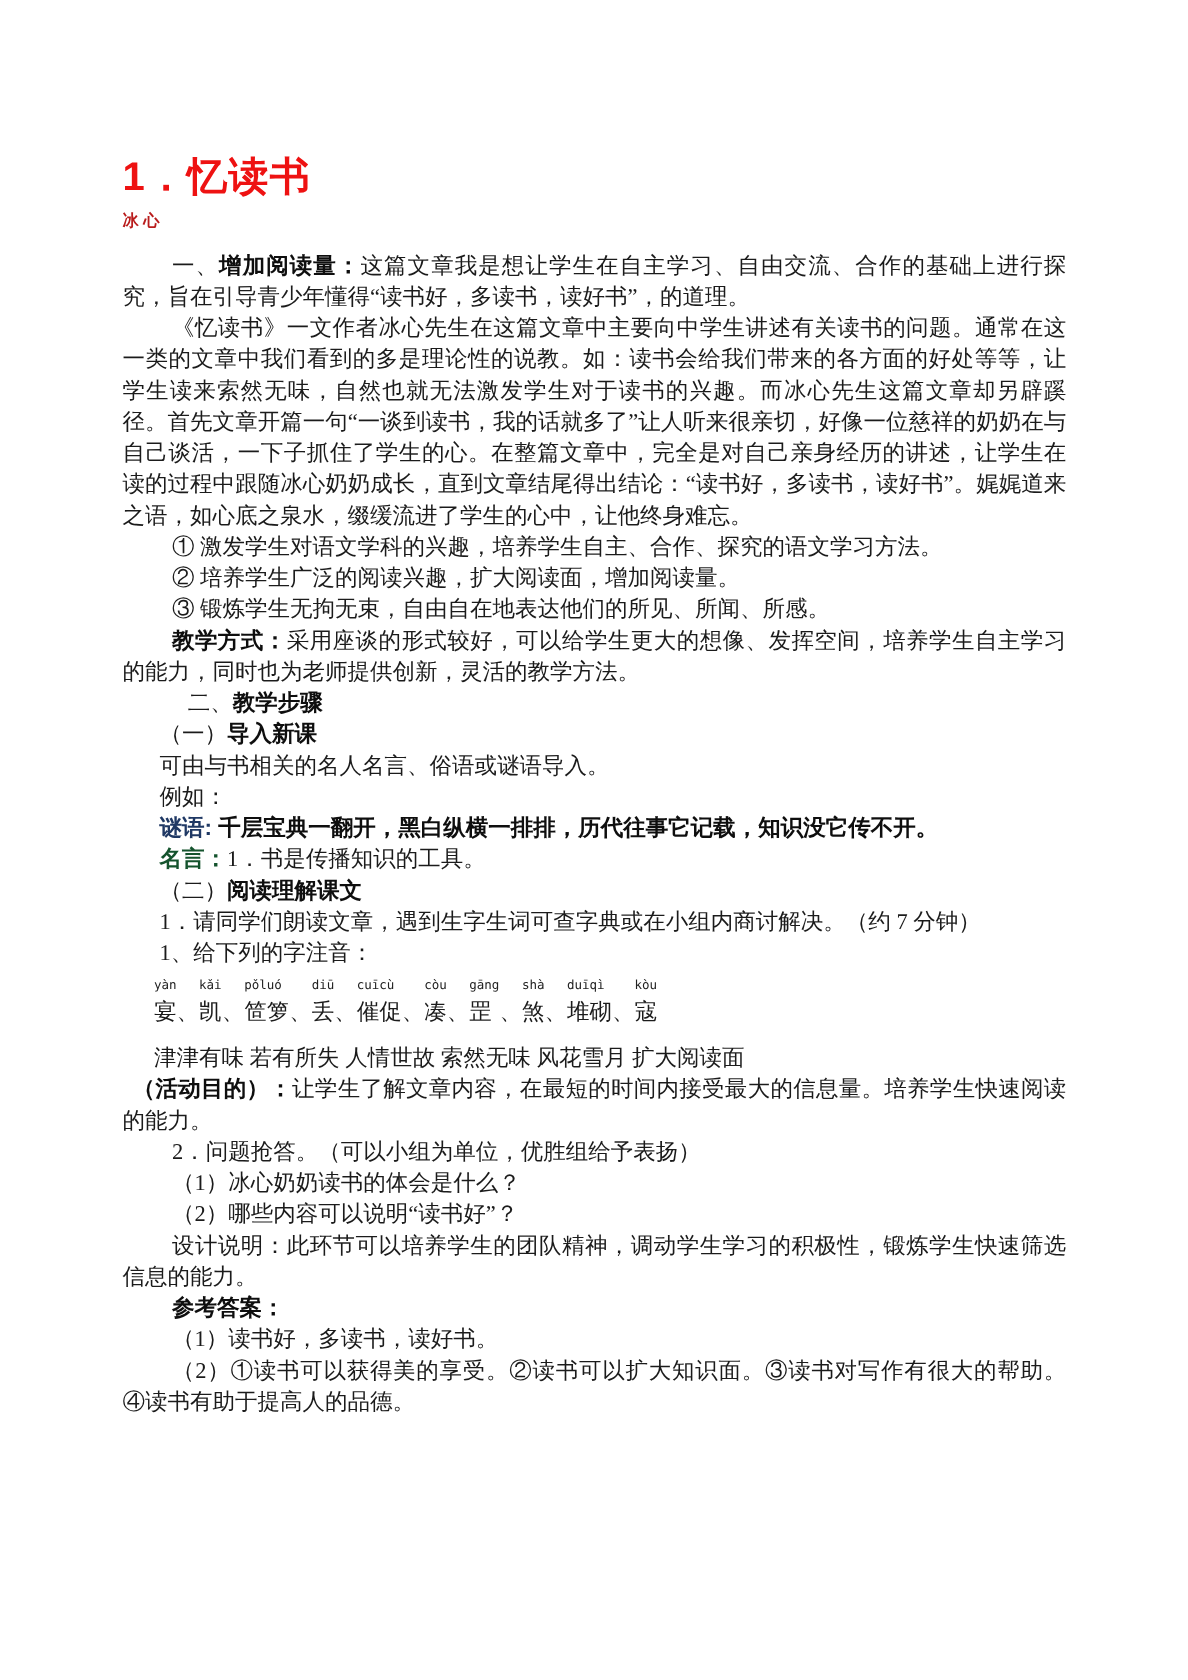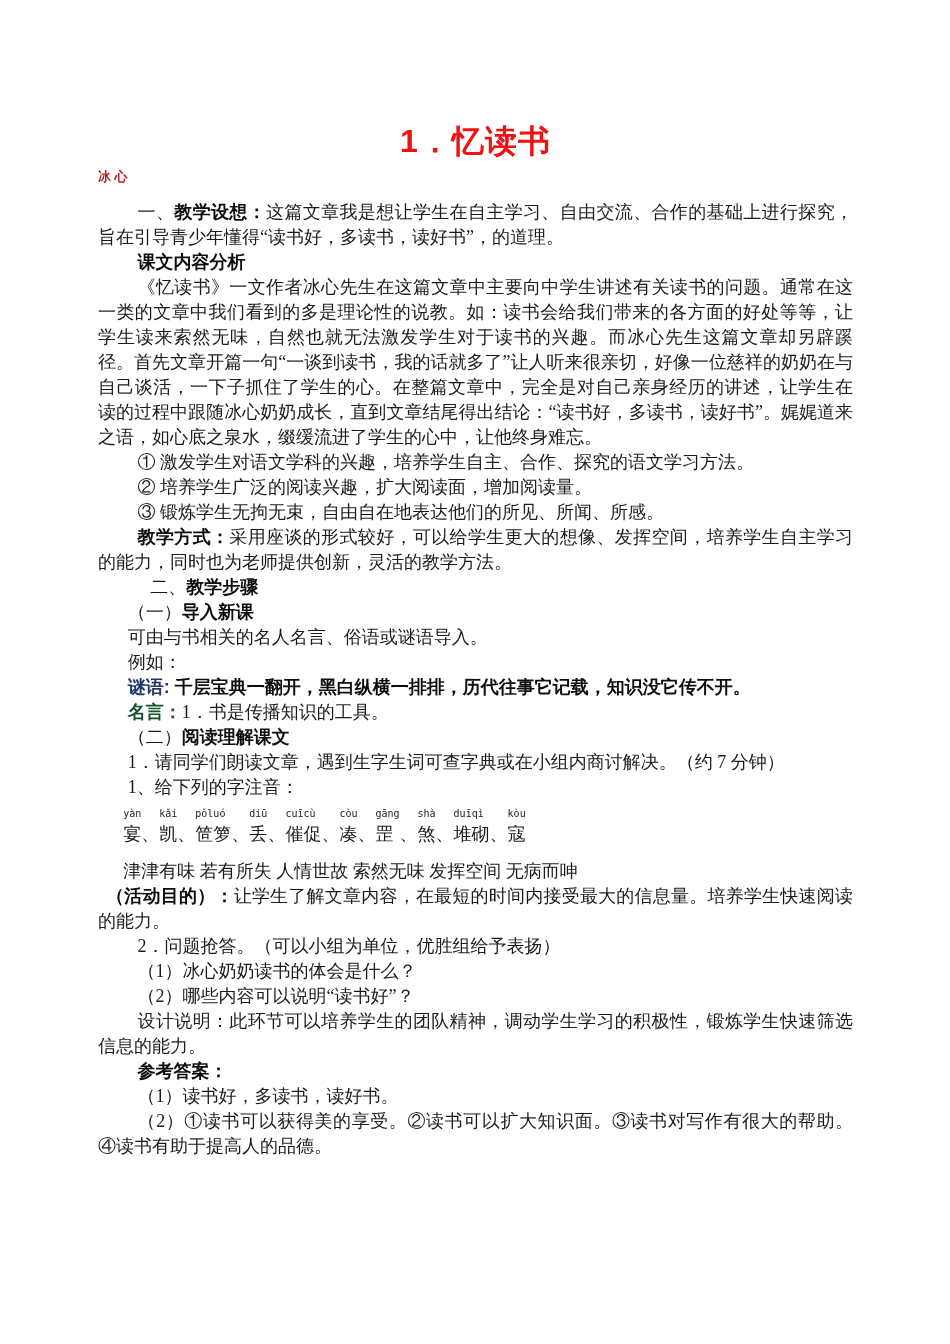--- a/index.html
+++ b/index.html
@@ -10,21 +10,21 @@
     background:#ffffff;
     box-sizing:border-box;
     padding:120px 97px 0 98px;
     font-family:"Liberation Serif","DejaVu Serif",serif;
     font-size:18px;
     color:#1b1b1b;
     overflow:hidden;
   }
   .doc-title{
     margin:0 0 2px 0;
-    text-align:center;
+    text-align:left;
     font-family:"Liberation Sans","DejaVu Sans",sans-serif;
     font-weight:bold;
     font-size:32px;
     line-height:42px;
     letter-spacing:1px;
   }
   .doc-author{
     font-family:"Liberation Sans","DejaVu Sans",sans-serif;
     font-weight:bold;
     font-size:13px;
@@ -77,38 +77,37 @@
   }
   .zsep{font-size:18px;line-height:22px;}
 </style>
 </head>
 <body>
 
 <div class="page">
   <h1 class="doc-title" style="color: rgb(238, 18, 18);">1．忆读书</h1>
   <div class="doc-author">冰 心</div>
   <div class="doc-body">
-      <p class="ind2"><span>一、</span><span class="b">教学设想：</span><span>这篇文章我是想让学生在自主学习、自由交流、合作的基础上进行探究，旨在引导青少年懂得“读书好，多读书，读好书”，的道理。</span></p>
-      <p class="ind2"><span class="b">课文内容分析</span></p>
+      <p class="ind2"><span>一、</span><span class="b">增加阅读量：</span><span>这篇文章我是想让学生在自主学习、自由交流、合作的基础上进行探究，旨在引导青少年懂得“读书好，多读书，读好书”，的道理。</span></p>
       <p class="ind2"><span>《忆读书》一文作者冰心先生在这篇文章中主要向中学生讲述有关读书的问题。通常在这一类的文章中我们看到的多是理论性的说教。如：读书会给我们带来的各方面的好处等等，让学生读来索然无味，自然也就无法激发学生对于读书的兴趣。而冰心先生这篇文章却另辟蹊径。首先文章开篇一句“一谈到读书，我的话就多了”让人听来很亲切，好像一位慈祥的奶奶在与自己谈活，一下子抓住了学生的心。在整篇文章中，完全是对自己亲身经历的讲述，让学生在读的过程中跟随冰心奶奶成长，直到文章结尾得出结论：“读书好，多读书，读好书”。娓娓道来之语，如心底之泉水，缀缓流进了学生的心中，让他终身难忘。</span></p>
       <p class="ind2"><span>① 激发学生对语文学科的兴趣，培养学生自主、合作、探究的语文学习方法。</span></p>
       <p class="ind2"><span>② 培养学生广泛的阅读兴趣，扩大阅读面，增加阅读量。</span></p>
       <p class="ind2"><span>③ 锻炼学生无拘无束，自由自在地表达他们的所见、所闻、所感。</span></p>
       <p class="ind2"><span class="b">教学方式：</span><span>采用座谈的形式较好，可以给学生更大的想像、发挥空间，培养学生自主学习的能力，同时也为老师提供创新，灵活的教学方法。</span></p>
       <p class="ind25"><span>二、</span><span class="b">教学步骤</span></p>
       <p class="ind17"><span>（一）</span><span class="b">导入新课</span></p>
       <p class="ind17"><span>可由与书相关的名人名言、俗语或谜语导入。</span></p>
       <p class="ind17"><span>例如：</span></p>
       <p class="ind17"><span class="bl" style="color: rgb(31, 56, 100);">谜语:</span><span class="b"> 千层宝典一翻开，黑白纵横一排排，历代往事它记载，知识没它传不开。</span></p>
       <p class="ind17"><span class="bl" style="color: #14532d;">名言：</span><span>1．书是传播知识的工具。</span></p>
       <p class="ind17"><span>（二）</span><span class="b">阅读理解课文</span></p>
       <p class="ind17"><span>1．请同学们朗读文章，遇到生字生词可查字典或在小组内商讨解决。（约 7 分钟）</span></p>
       <p class="ind17"><span>1、给下列的字注音：</span></p>
       <div class="zblock"><span class="zitem"><span class="py">yàn</span><span class="zi">宴</span></span><span class="zsep">、</span><span class="zitem"><span class="py">kǎi</span><span class="zi">凯</span></span><span class="zsep">、</span><span class="zitem"><span class="py">pǒluó</span><span class="zi">笸箩</span></span><span class="zsep">、</span><span class="zitem"><span class="py">diū</span><span class="zi">丢</span></span><span class="zsep">、</span><span class="zitem"><span class="py">cuīcù</span><span class="zi">催促</span></span><span class="zsep">、</span><span class="zitem"><span class="py">còu</span><span class="zi">凑</span></span><span class="zsep">、</span><span class="zitem"><span class="py">gāng</span><span class="zi">罡</span></span><span class="zsep">、</span><span class="zitem"><span class="py">shà</span><span class="zi">煞</span></span><span class="zsep">、</span><span class="zitem"><span class="py">duīqì</span><span class="zi">堆砌</span></span><span class="zsep">、</span><span class="zitem"><span class="py">kòu</span><span class="zi">寇</span></span></div>
-      <p class="ind14"><span>津津有味 若有所失 人情世故 索然无味 发挥空间 无病而呻</span></p>
+      <p class="ind14"><span>津津有味 若有所失 人情世故 索然无味 风花雪月 扩大阅读面</span></p>
       <p class="ind05"><span class="b">（活动目的）：</span><span>让学生了解文章内容，在最短的时间内接受最大的信息量。培养学生快速阅读的能力。</span></p>
       <p class="ind2"><span>2．问题抢答。（可以小组为单位，优胜组给予表扬）</span></p>
       <p class="ind2"><span>（1）冰心奶奶读书的体会是什么？</span></p>
       <p class="ind2"><span>（2）哪些内容可以说明“读书好”？</span></p>
       <p class="ind2"><span>设计说明：此环节可以培养学生的团队精神，调动学生学习的积极性，锻炼学生快速筛选信息的能力。</span></p>
       <p class="ind2"><span class="b">参考答案：</span></p>
       <p class="ind2"><span>（1）读书好，多读书，读好书。</span></p>
       <p class="ind2"><span>（2）①读书可以获得美的享受。②读书可以扩大知识面。③读书对写作有很大的帮助。 ④读书有助于提高人的品德。</span></p>
     </div>
 </div>

